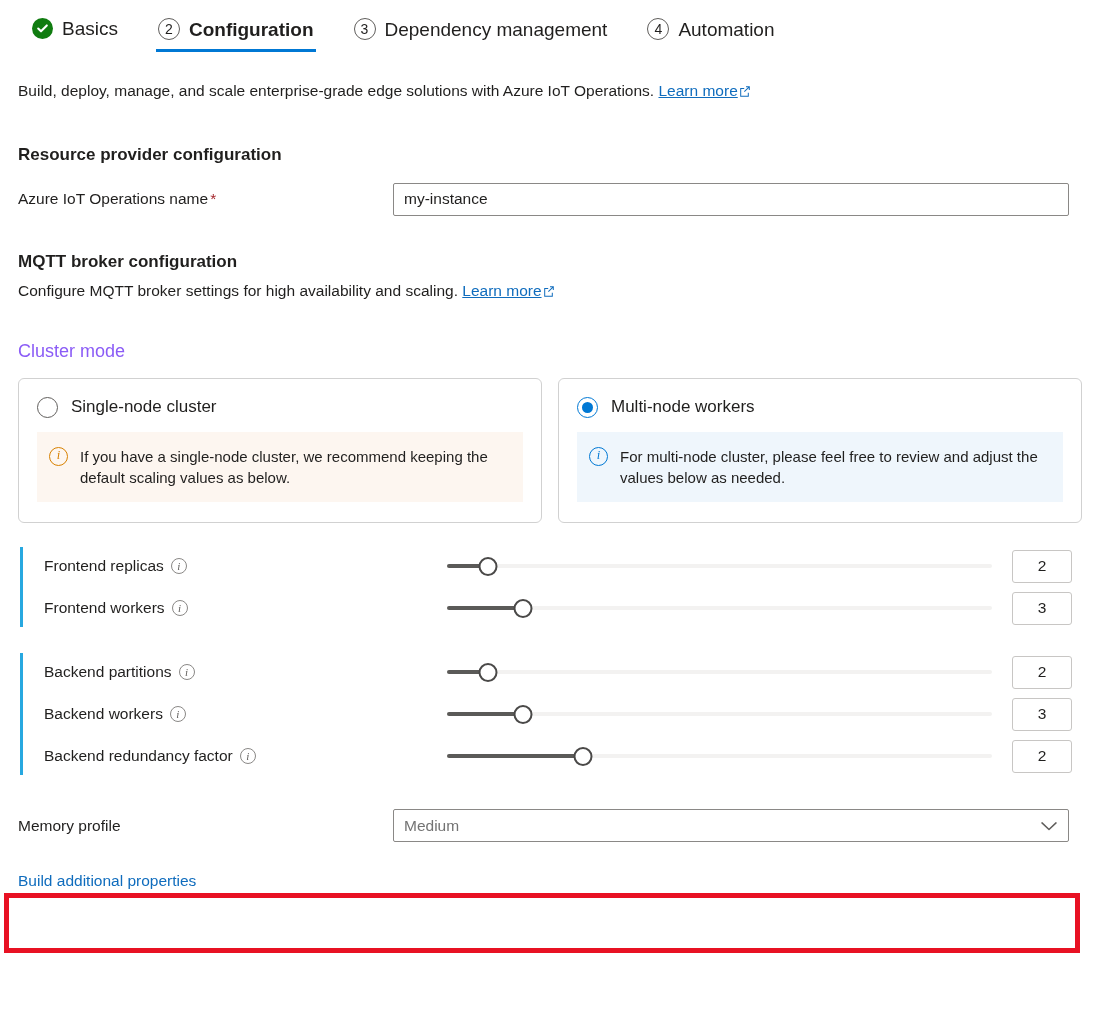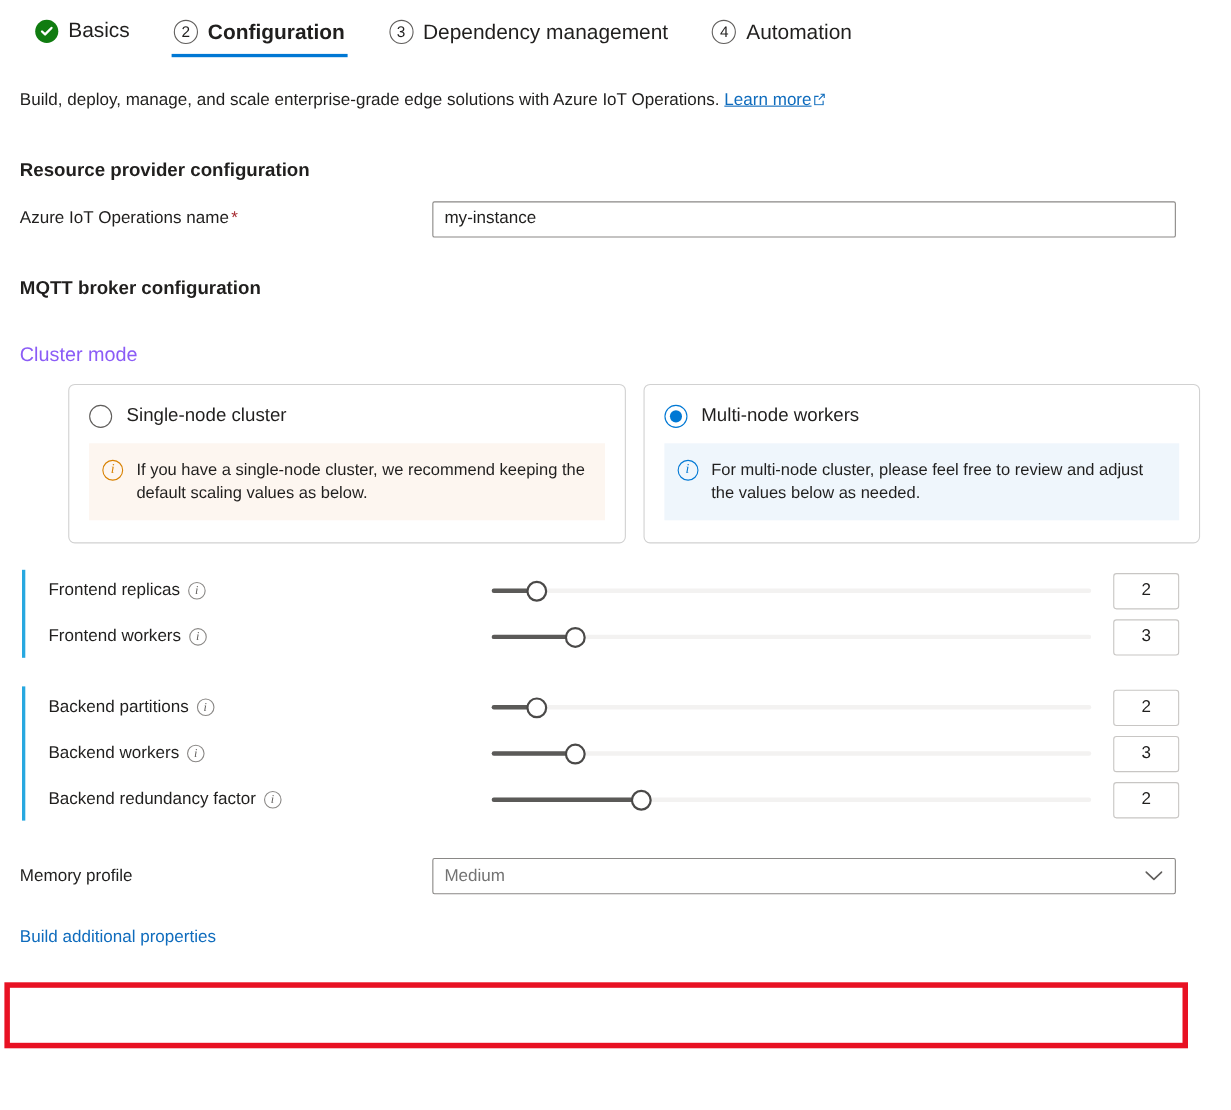--- a/index.html
+++ b/index.html
@@ -129,21 +129,20 @@
     font-size: 18px;
     margin: 40px 0 0 0;
     color: #8b5cf6;
   }
 
   
   .cards {
     display: flex;
     gap: 16px;
     margin-top: 16px;
-    margin-left: 44px;
   }
   .card {
     width: 524px;
     border: 1px solid #d1d1d1;
     border-radius: 6px;
     padding: 18px 18px 20px 18px;
     background: #ffffff;
     cursor: pointer;
   }
   .card-head {
@@ -378,20 +377,27 @@
   <h2 class="section">Resource provider configuration</h2>
 
   <div class="form-row">
     <label class="form-label">
       <span>Azure IoT Operations name</span><span class="req-star">*</span>
     </label>
     <input class="text-input" type="text" value="my-instance" style="">
   </div>
 
   <h2 class="section tight">MQTT broker configuration</h2>
+  <p class="section-desc">
+    <span>Configure MQTT broker settings for high availability and scaling.</span>
+    <a class="link"><span>Learn more</span><span class="ext-icon"><svg width="12" height="12" viewBox="0 0 12 12" aria-hidden="true">
+            <path d="M1.2 3.1 h4 v1 h-3 v6.6 h6.6 v-3 h1 v4 h-8.6 z" fill="#0f6cbd"></path>
+            <path d="M7 1.2 h3.8 v3.8 h-1 v-2.1 l-4.1 4.1 -0.7 -0.7 4.1 -4.1 h-2.1 z" fill="#0f6cbd"></path>
+          </svg></span></a>
+  </p>
 
 
   <div class="plain-label">Cluster mode</div>
 
   <div class="cards">
 
     <div class="card">
       <div class="card-head">
         <span class="radio"></span>
         <span class="card-title">Single-node cluster</span>

